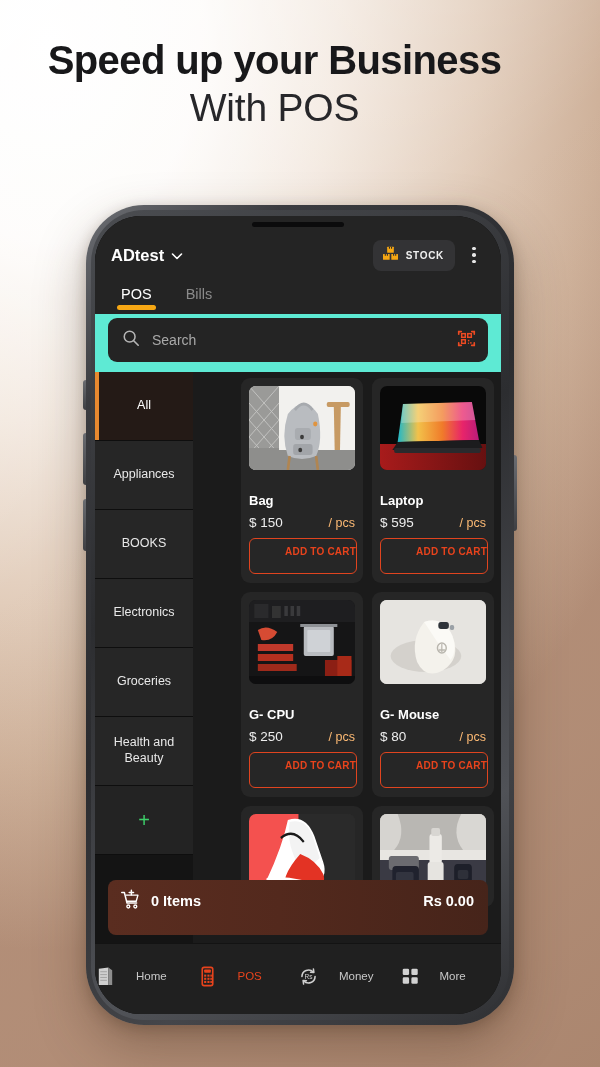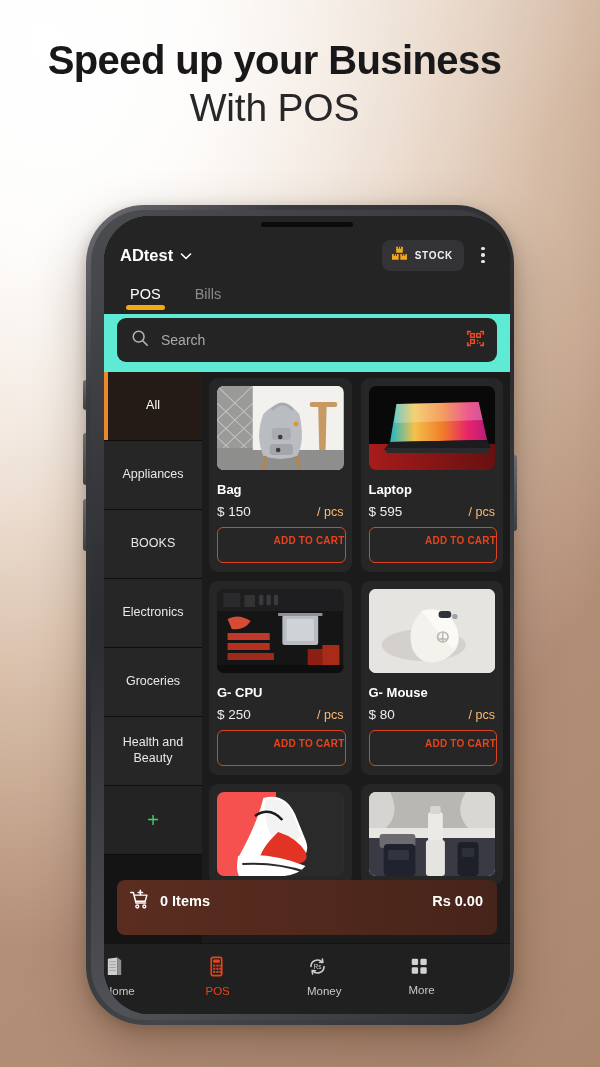--- a/index.html
+++ b/index.html
@@ -52,21 +52,21 @@
     box-shadow: 0 22px 50px rgba(70,45,28,0.35), 0 4px 14px rgba(60,40,25,0.25);
     z-index: 4;
   }
   #phone .band {
     position: absolute; inset: 5px;
     border-radius: 53px;
     background: linear-gradient(150deg,#4b4d51 0%, #2c2d30 40%, #505257 78%, #303134 100%);
   }
   .screen {
     position: absolute;
-    left: 18px; top: 11px;
+    left: 9px; top: 11px;
     width: 406px; height: 798px;
     border-radius: 46px;
     background: #141414;
     overflow: hidden;
   }
   .speaker {
     position: absolute; top: 6px; left: 50%;
     transform: translateX(-50%);
     width: 92px; height: 5px; border-radius: 3px;
     background: #0b0b0c;
@@ -145,20 +145,21 @@
     display: flex; align-items: center;
     padding: 0 12px 0 14px;
     gap: 12px;
   }
   .searchbar .ph { color: #a9a9a9; font-size: 14px; flex: 1; }
 
   
   .body {
     flex: 1; display: flex; min-height: 0; position: relative;
     background: #1b1b1b;
+    gap: 41px;
   }
   .cats {
     width: 98px; flex: 0 0 98px;
     background: #1b1b1b;
     display: flex; flex-direction: column;
     overflow: hidden;
   }
   .cat {
     min-height: 56px;
     display: flex; align-items: center; justify-content: center;
@@ -198,21 +199,21 @@
   }
   .thumb {
     width: 100%; height: 84px;
     border-radius: 7px;
     overflow: hidden;
     background: #303030;
     position: relative;
   }
   .thumb svg { display:block; width:100%; height:100%; }
   .pname {
-    margin-top: 12px;
+    margin-top: 23px;
     color: #ffffff; font-size: 13px; font-weight: 700;
     white-space: nowrap; overflow: hidden; text-overflow: ellipsis;
   }
   .prow {
     margin-top: 7px;
     display: flex; align-items: baseline; justify-content: space-between;
   }
   .price { color: #ededed; font-size: 13.5px; }
   .unit { color: #fdba74; font-size: 12.5px; }
   .addbtn {
@@ -242,21 +243,21 @@
 
   
   .bottomnav {
     height: 64px;
     background: #202020;
     display: flex; align-items: center;
     padding-bottom: 6px;
     border-top: 1px solid #131313;
   }
   .nav {
-    flex: 1; display: flex; flex-direction: column; align-items: flex-start; gap: 8px;
+    flex: 1; display: flex; flex-direction: row; align-items: center; gap: 20px;
   }
   .nav .lbl { font-size: 11.5px; color: #c8c8c8; }
   .nav.active .lbl { color: #e8431c; }
   .nav svg { display:block; }
 </style>
 </head>
 <body>
 
 <div id="stage">
 

